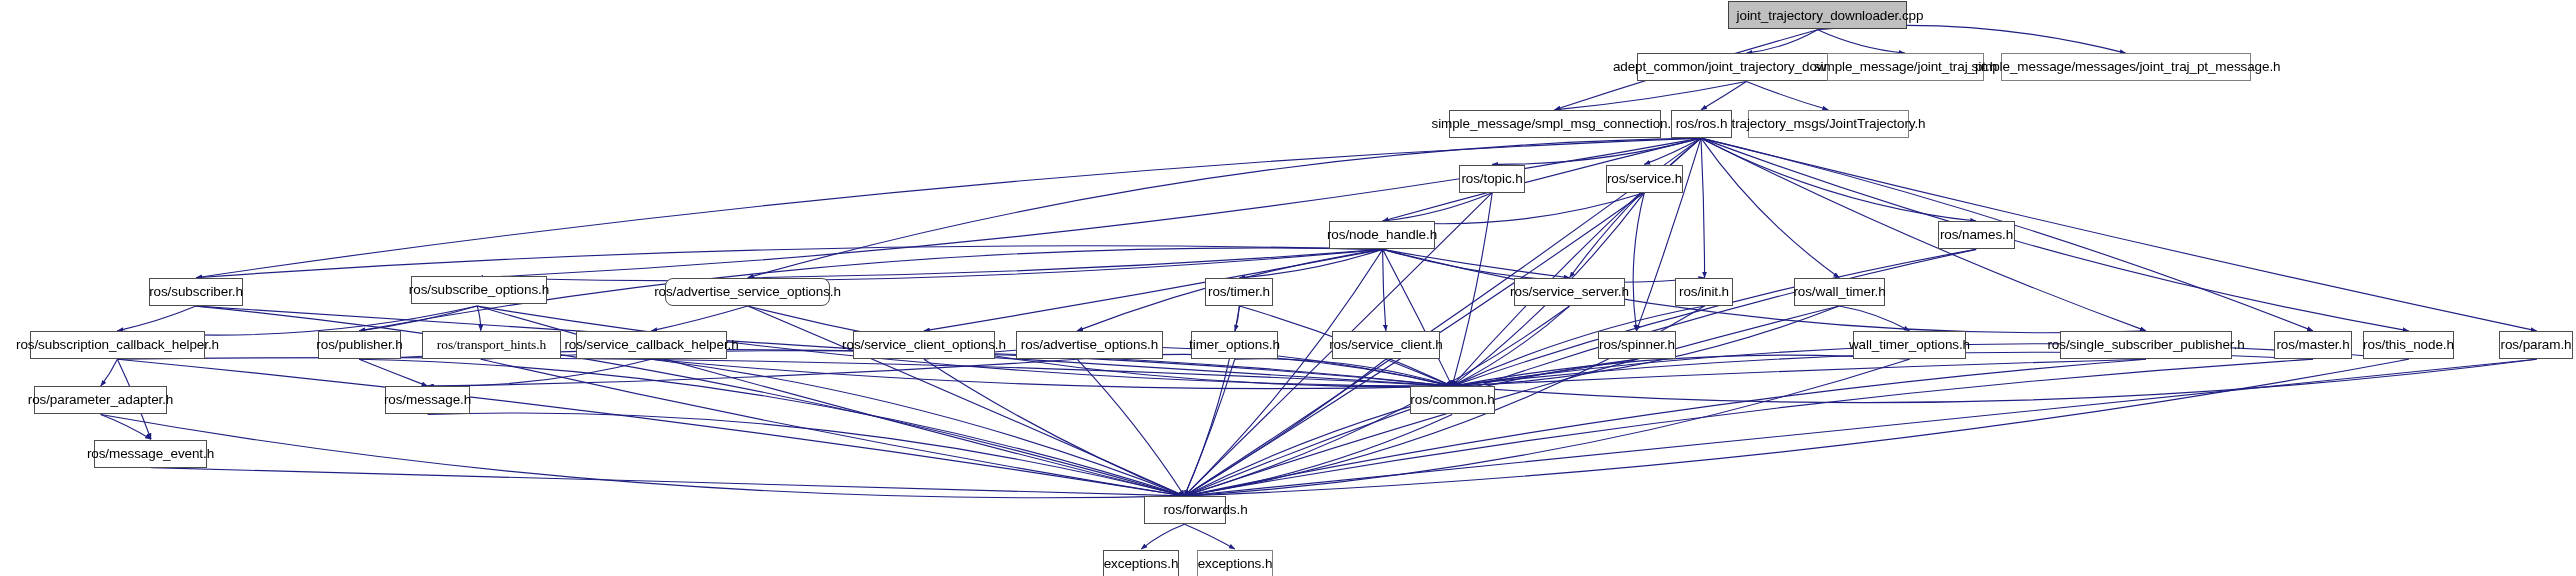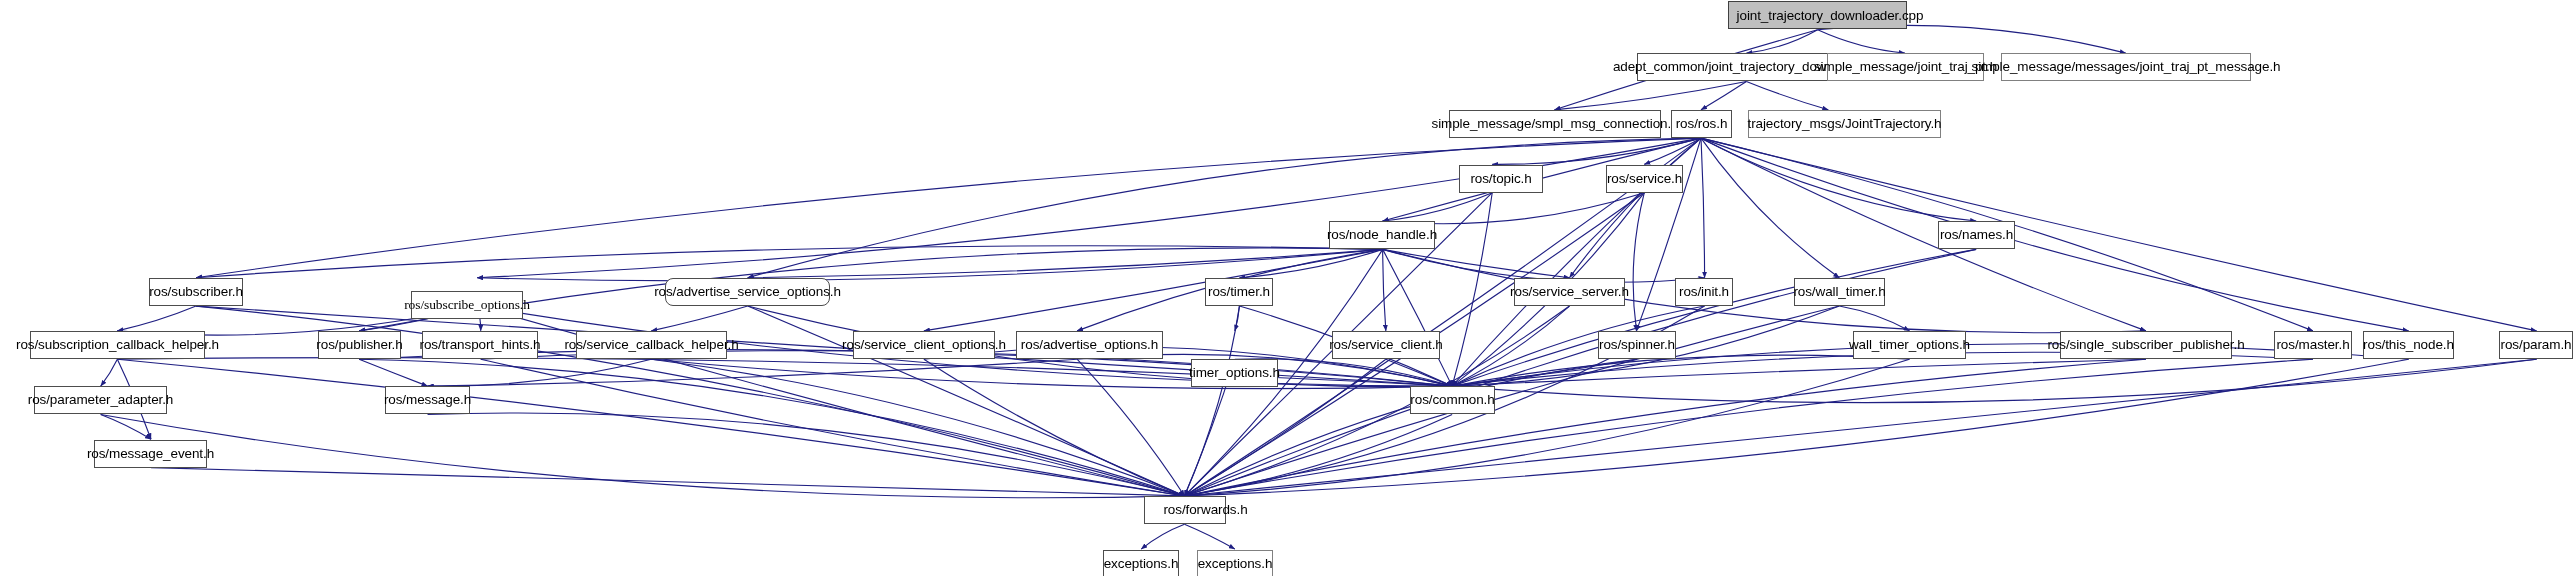--- a/index.html
+++ b/index.html
@@ -146,39 +146,39 @@
         <path d="M1670.5,740 Q1707.0938149642534,755.2811182153716 1741.5,775" marker-end="url(#arrow)"></path>
       </g>
   </svg>
   <div id="node-layer">
       <div class="node root" style="left: 1728px; top: 1.4px; width: 179px;">joint_trajectory_downloader.cpp</div>
       <div class="node mid" style="left: 1637px; top: 53px; width: 220px;">adept_common/joint_trajectory_downloader.h</div>
       <div class="node thin" style="left: 1827px; top: 53px; width: 157px;">simple_message/joint_traj_pt.h</div>
       <div class="node thin" style="left: 2001px; top: 53px; width: 250px;">simple_message/messages/joint_traj_pt_message.h</div>
       <div class="node mid" style="left: 1449px; top: 110px; width: 212px;">simple_message/smpl_msg_connection.h</div>
       <div class="node mid" style="left: 1671px; top: 110px; width: 61px;">ros/ros.h</div>
-      <div class="node thin" style="left: 1748px; top: 110px; width: 193px; text-align: center;">trajectory_msgs/JointTrajectory.h</div>
-      <div class="node mid" style="left: 1459px; top: 165px; width: 84px;">ros/topic.h</div>
+      <div class="node thin" style="left: 1748px; top: 110px; width: 161px; text-align: center;">trajectory_msgs/JointTrajectory.h</div>
+      <div class="node mid" style="left: 1459px; top: 165px; width: 66px;">ros/topic.h</div>
       <div class="node mid" style="left: 1606px; top: 165px; width: 77px;">ros/service.h</div>
       <div class="node mid" style="left: 1329px; top: 221px; width: 106px;">ros/node_handle.h</div>
       <div class="node mid" style="left: 1938px; top: 221px; width: 77px;">ros/names.h</div>
       <div class="node mid" style="left: 149px; top: 278px; width: 94px;">ros/subscriber.h</div>
-      <div class="node mid" style="left: 411px; top: 291px; width: 112px; font-family: Liberation Serif, serif;">ros/subscribe_options.h</div>
+      <div class="node mid" style="left: 411px; top: 276px; width: 136px;">ros/subscribe_options.h</div>
       <div class="node mid" style="left: 665px; top: 278px; width: 165px; border-radius: 8px;">ros/advertise_service_options.h</div>
       <div class="node mid" style="left: 1205px; top: 278px; width: 68px;">ros/timer.h</div>
       <div class="node mid" style="left: 1514px; top: 278px; width: 111px;">ros/service_server.h</div>
       <div class="node mid" style="left: 1675px; top: 278px; width: 58px;">ros/init.h</div>
       <div class="node mid" style="left: 1794px; top: 278px; width: 91px;">ros/wall_timer.h</div>
       <div class="node mid" style="left: 30px; top: 331px; width: 175px;">ros/subscription_callback_helper.h</div>
       <div class="node mid" style="left: 318px; top: 331px; width: 83px;">ros/publisher.h</div>
-      <div class="node mid" style="left: 422px; top: 331px; width: 116px;">ros/transport_hints.h</div>
+      <div class="node mid" style="left: 422px; top: 331px; width: 139px; font-family: Liberation Serif, serif;">ros/transport_hints.h</div>
       <div class="node mid" style="left: 576px; top: 331px; width: 151px;">ros/service_callback_helper.h</div>
       <div class="node mid" style="left: 853px; top: 331px; width: 142px;">ros/service_client_options.h</div>
       <div class="node mid" style="left: 1016px; top: 331px; width: 147px;">ros/advertise_options.h</div>
-      <div class="node mid" style="left: 1191px; top: 331px; width: 87px; margin-top: 28px;">timer_options.h</div>
+      <div class="node mid" style="left: 1191px; top: 331px; width: 87px;">timer_options.h</div>
       <div class="node mid" style="left: 1332px; top: 331px; width: 108px;">ros/service_client.h</div>
       <div class="node mid" style="left: 1598px; top: 331px; width: 78px;">ros/spinner.h</div>
       <div class="node mid" style="left: 1853px; top: 331px; width: 113px;">wall_timer_options.h</div>
       <div class="node mid" style="left: 2060px; top: 331px; width: 172px;">ros/single_subscriber_publisher.h</div>
       <div class="node mid" style="left: 2274px; top: 331px; width: 78px;">ros/master.h</div>
       <div class="node mid" style="left: 2363px; top: 331px; width: 91px;">ros/this_node.h</div>
       <div class="node mid" style="left: 2499px; top: 331px; width: 74px;">ros/param.h</div>
       <div class="node mid" style="left: 34px; top: 386px; width: 133px;">ros/parameter_adapter.h</div>
       <div class="node mid" style="left: 385px; top: 386px; width: 85px;">ros/message.h</div>
       <div class="node mid" style="left: 1410px; top: 386px; width: 85px;">ros/common.h</div>

